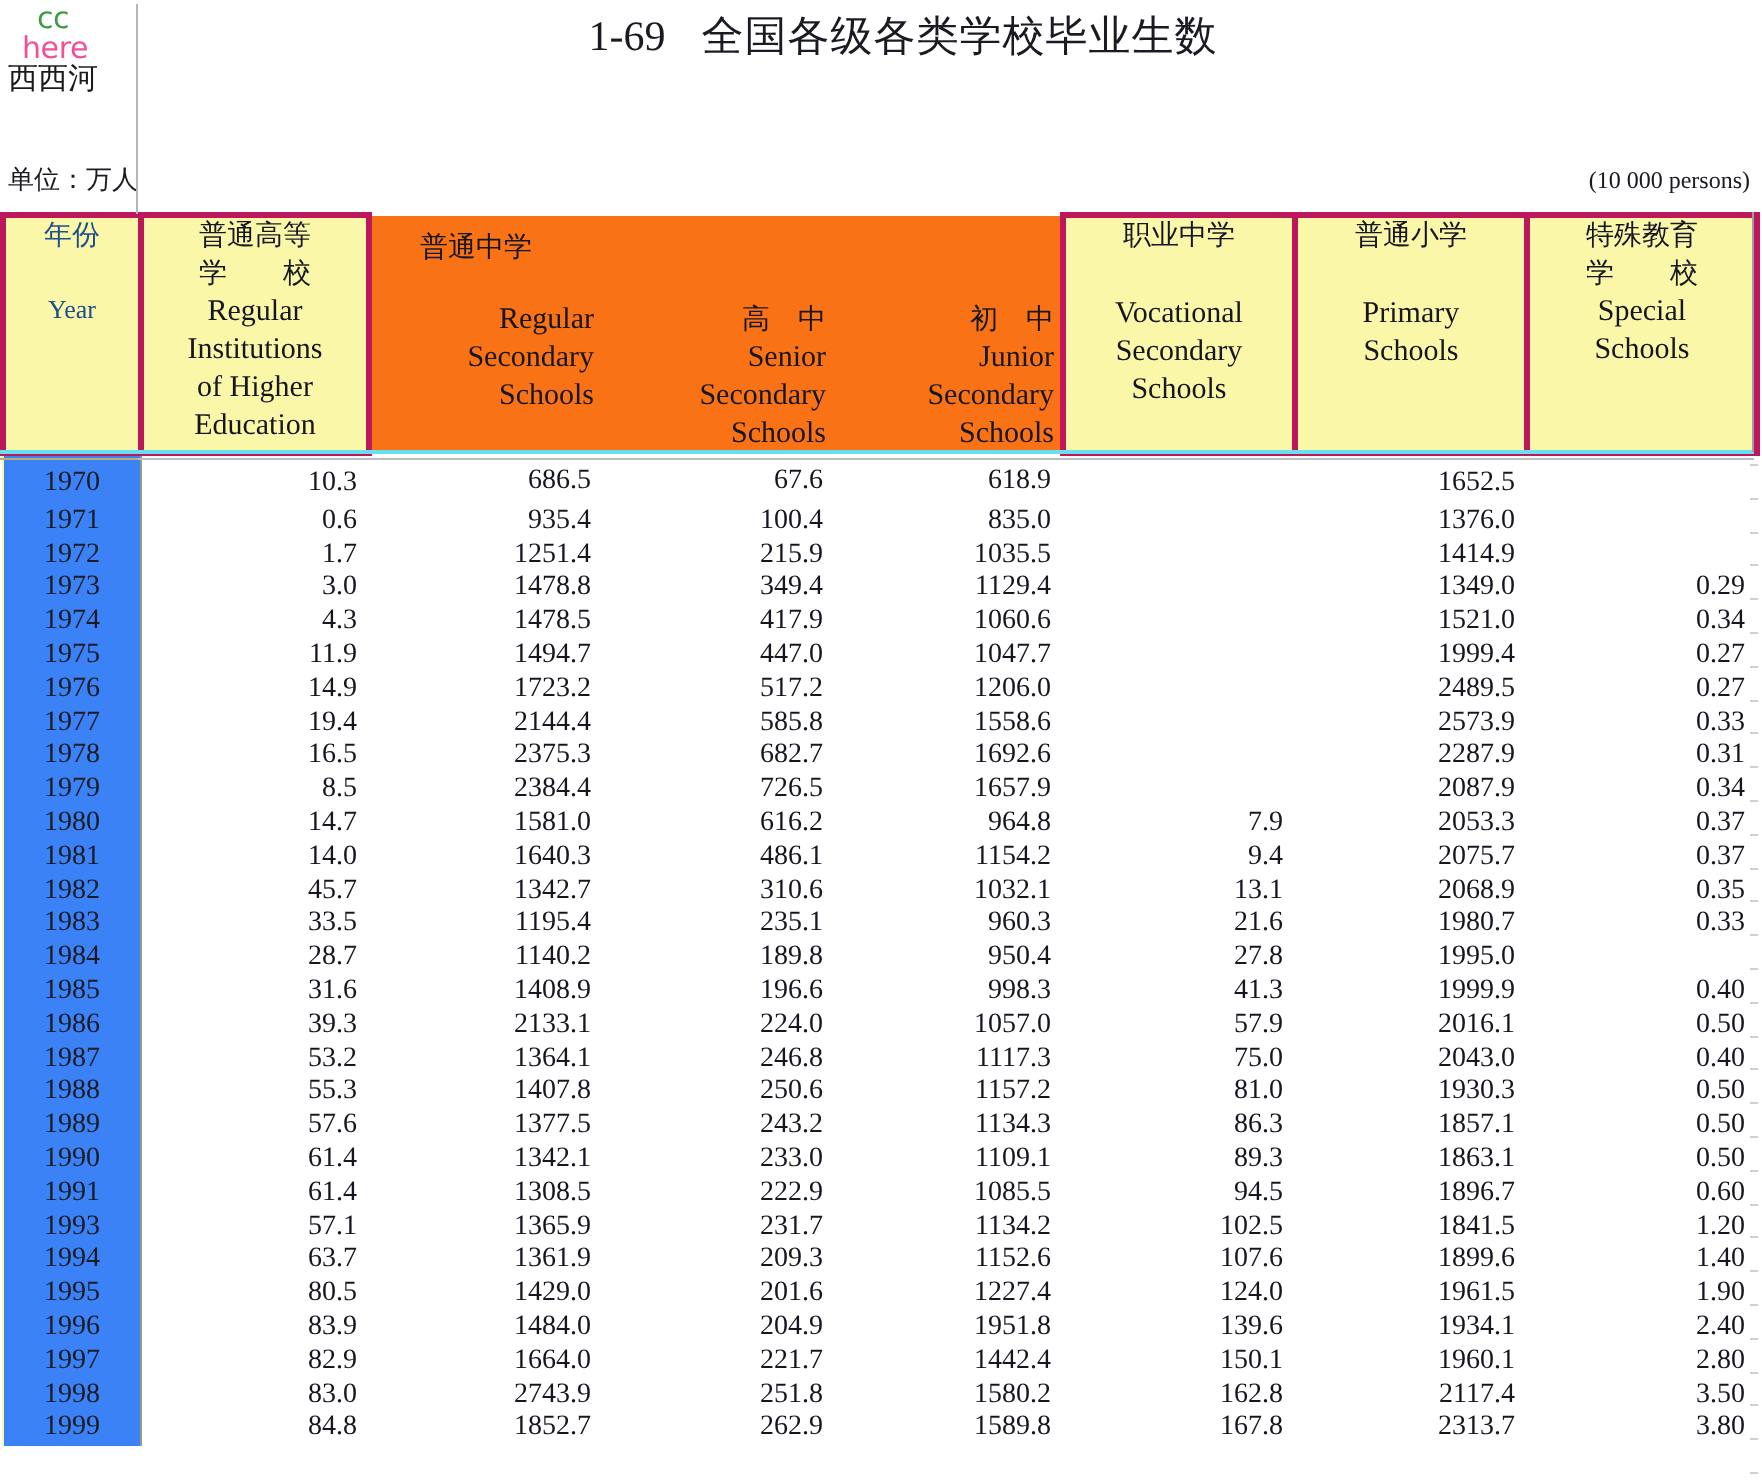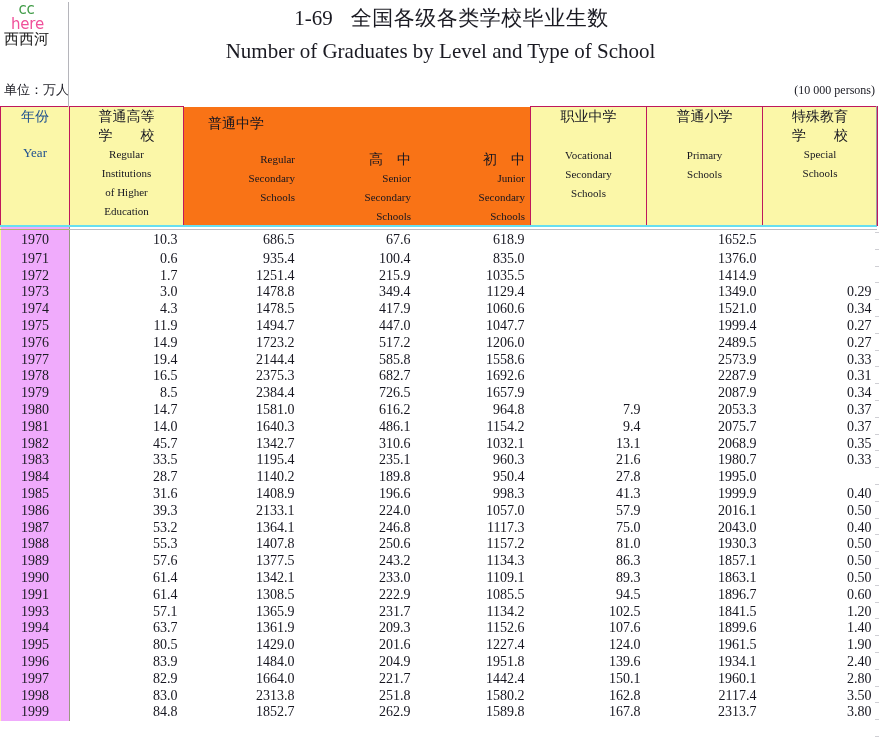--- a/index.html
+++ b/index.html
@@ -98,42 +98,42 @@
 
   table.grid {
     border-collapse: collapse;
     width: 877px;
     table-layout: fixed;
   }
 
   
   table.grid thead th {
     background: #fbf7a8;
-    border: 1px solid #be185d;
+    border: 3px solid #be185d;
     padding: 0;
     font-weight: normal;
     vertical-align: top;
     text-align: center;
     color: #161620;
   }
   thead th.col-year {
     border-left: 1px solid #fbf7a8;
     vertical-align: middle;
   }
   thead th.plain-top { border-bottom: none; }
 
   .hd-cn {
     font-family: "DejaVu Sans", "Liberation Sans", sans-serif;
     font-size: 14px;
     line-height: 19px;
     white-space: nowrap;
   }
   .hd-en {
     font-family: "Liberation Serif", "DejaVu Serif", serif;
-    font-size: 11px;
+    font-size: 15px;
     line-height: 19px;
   }
   .hd-year-cn {
     font-family: "DejaVu Sans", "Liberation Sans", sans-serif;
     font-size: 14px;
     line-height: 19px;
     color: #1d4f8f;
   }
   .hd-year-en {
     font-size: 13px;
@@ -172,21 +172,21 @@
     padding: 0 6px 0 0;
     font-size: 14px;
     line-height: 16.8px;
     height: 16.8px;
     text-align: right;
     border: none;
     white-space: nowrap;
     color: #161620;
   }
   table.grid tbody td.col-year {
-    background: #f0abfc;
+    background: #3b82f6;
     text-align: center;
     padding: 0;
     color: #1a1a22;
     border-left: 1px solid #fbf7a8;
     border-right: 1px solid #9a9a82;
   }
   table.grid tbody tr:first-child td { padding-top: 4px; height: 20.8px; }
 
   
   #sep-cyan {
@@ -251,21 +251,20 @@
   <span class="wm-sep"></span>
   <span class="wm-cn">西西河</span>
 </div>
 
 <div id="hairline"></div>
 
 <div id="title-block">
   <div id="title-cn">
     <span class="numlabel">1-69</span><span>全国各级各类学校毕业生数</span>
   </div>
-  <div id="title-en">Number of Graduates by Level and Type of School</div>
 </div>
 
 <div id="unit-left">单位：万人</div>
 <div id="unit-right">(10 000 persons)</div>
 
 <div id="table-wrap">
   <table class="grid">
     <colgroup>
       <col style="width:69px">
       <col style="width:114px">
@@ -618,21 +617,21 @@
           <td>1664.0</td>
           <td>221.7</td>
           <td>1442.4</td>
           <td>150.1</td>
           <td>1960.1</td>
           <td>2.80</td>
         </tr>
         <tr>
           <td class="col-year">1998</td>
           <td>83.0</td>
-          <td>2313.8</td>
+          <td>2743.9</td>
           <td>251.8</td>
           <td>1580.2</td>
           <td>162.8</td>
           <td>2117.4</td>
           <td>3.50</td>
         </tr>
         <tr>
           <td class="col-year">1999</td>
           <td>84.8</td>
           <td>1852.7</td>

